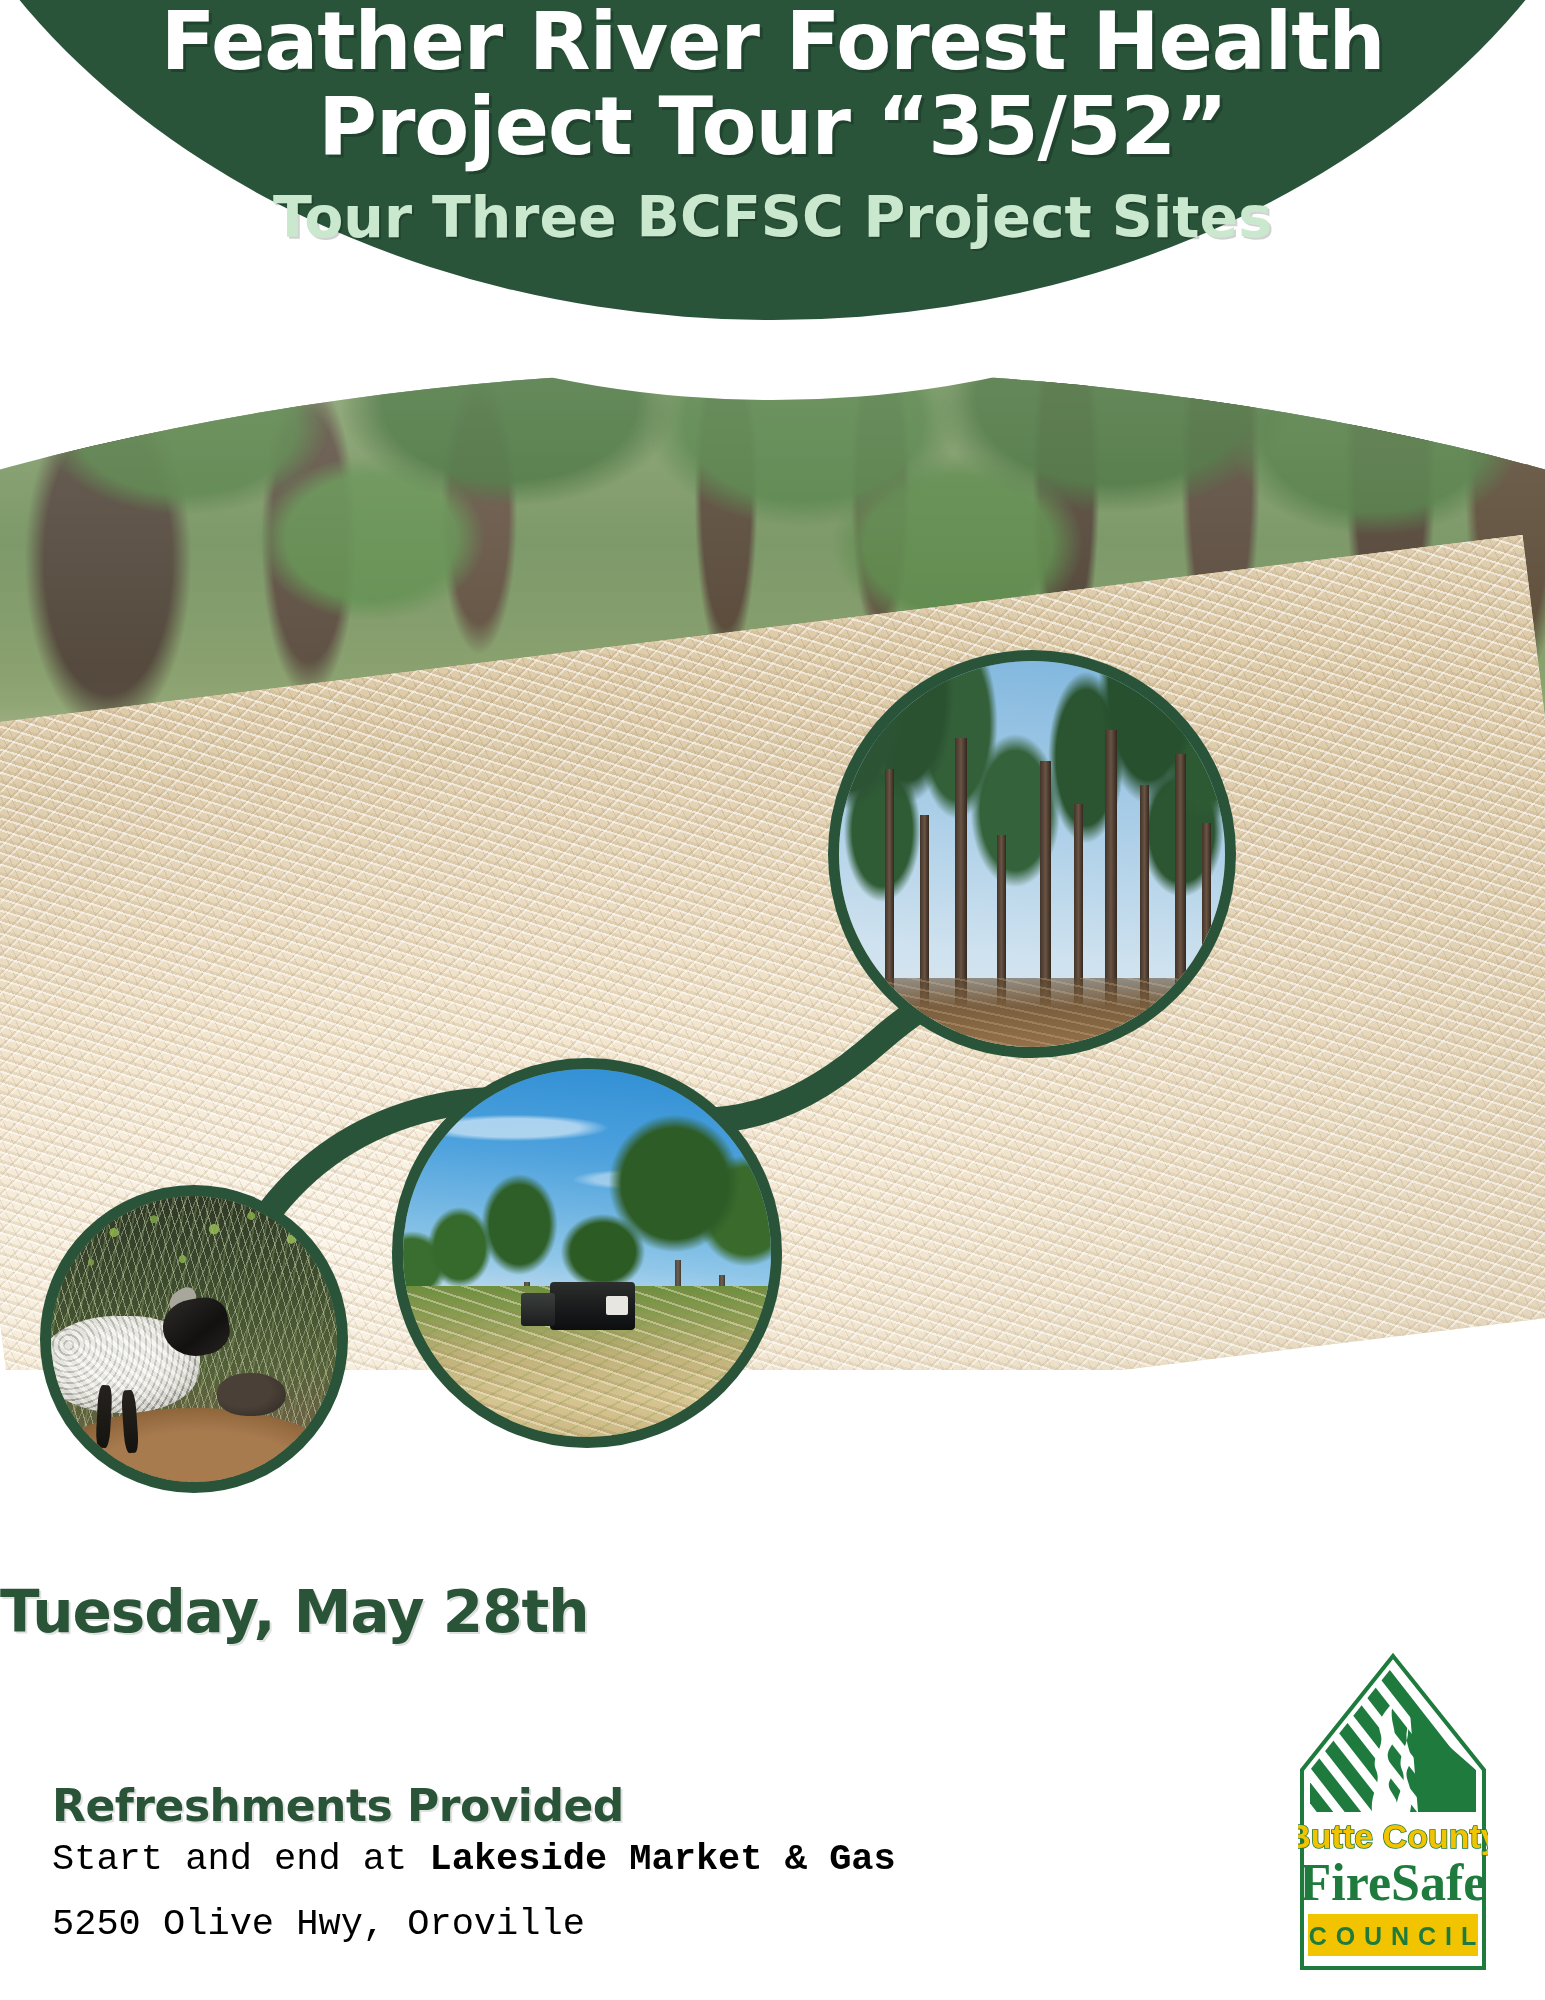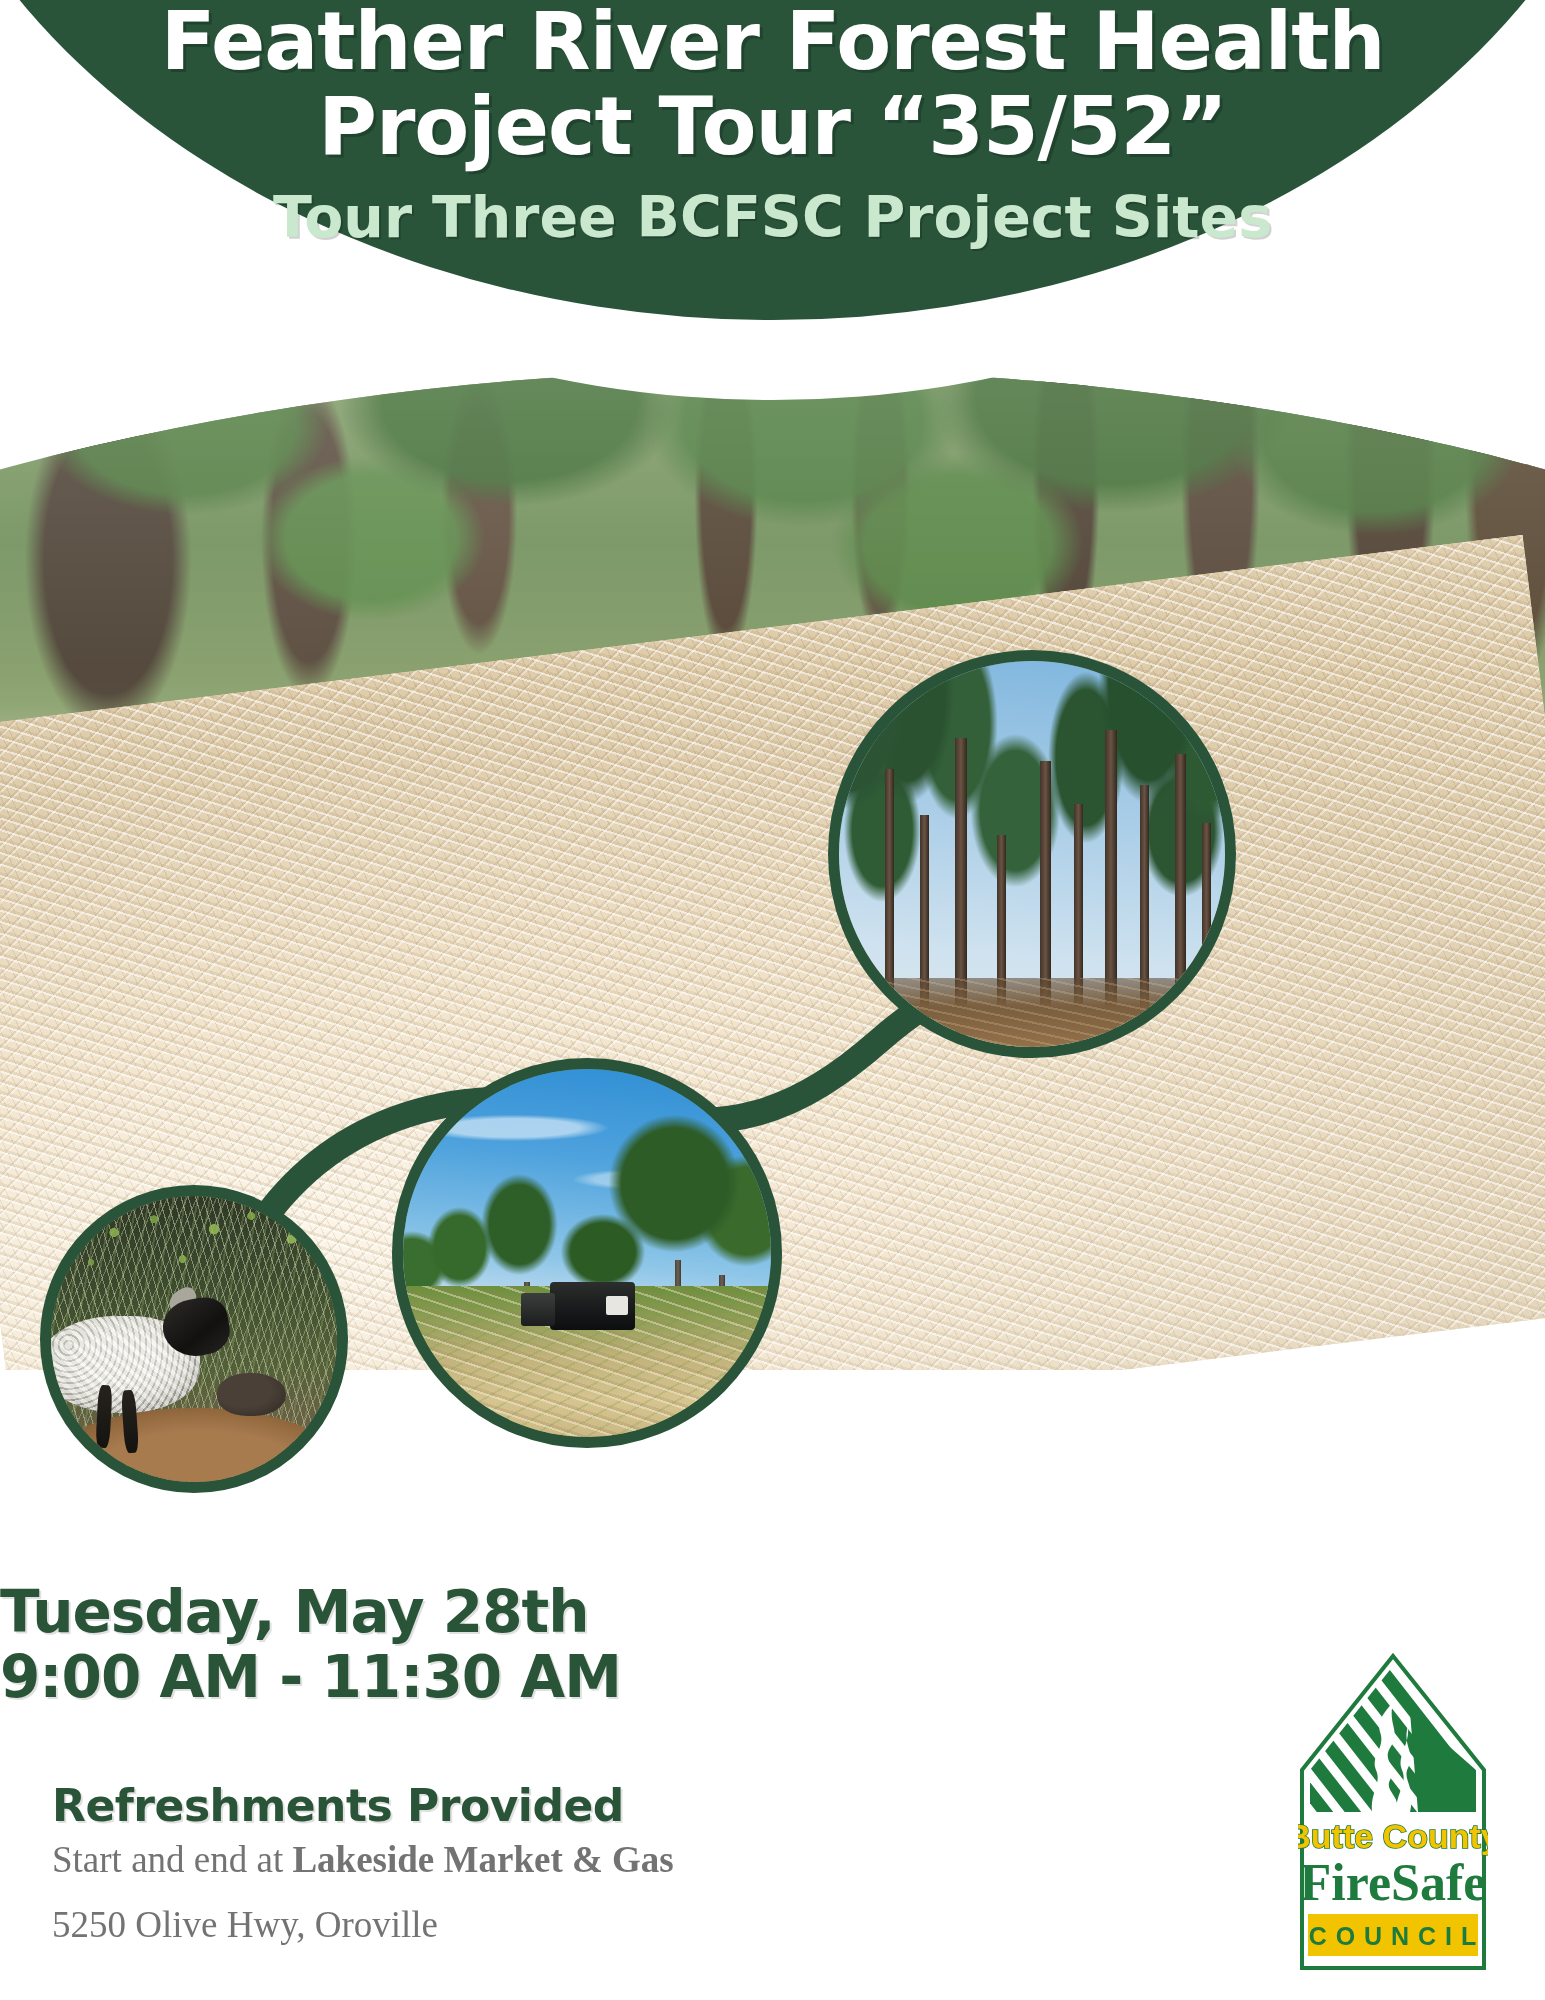--- a/index.html
+++ b/index.html
@@ -283,22 +283,22 @@
     text-shadow:2px 2px 0 rgba(0,0,0,.12);
   }
 
   .info-block{ position:absolute; left:52px; top:1780px; z-index:10; }
   .refresh{
     color:#2a5437; font-weight:700; font-size:44px; line-height:1.2;
     font-family:"DejaVu Sans", sans-serif; letter-spacing:-0.5px;
     text-shadow:2px 2px 0 rgba(0,0,0,.12);
   }
   .addr{
-    color:#737373; font-size:37px; line-height:1.45; font-weight:400;
-    font-family:Liberation Serif, serif;
+    color:#000000; font-size:37px; line-height:1.45; font-weight:400;
+    font-family:Liberation Mono, monospace;
   }
   .addr b{ font-weight:700; }
   .addr .row2{ margin-top:12px; }
 
   
   .logo{
     position:absolute; left:1298px; top:1652px; width:190px; height:320px; z-index:11;
   }
 </style>
 </head>
@@ -372,21 +372,20 @@
       <span style="left:78%;height:68%;"></span>
       <span style="left:87%;height:76%;width:11px;"></span>
       <span style="left:94%;height:58%;"></span>
     </div>
     <div class="pine-floor"></div>
   </div>
 </div>
 
 <div class="date-block">
   <div class="date-line">Tuesday, May 28th</div>
-  <div class="date-line">9:00 AM - 11:30 AM</div>
 </div>
 
 <div class="info-block">
   <div class="refresh">Refreshments Provided</div>
   <div class="addr">
     <span>Start and end at </span><b>Lakeside Market &amp; Gas</b>
     <div class="row2">5250 Olive Hwy, Oroville</div>
   </div>
 </div>
 

